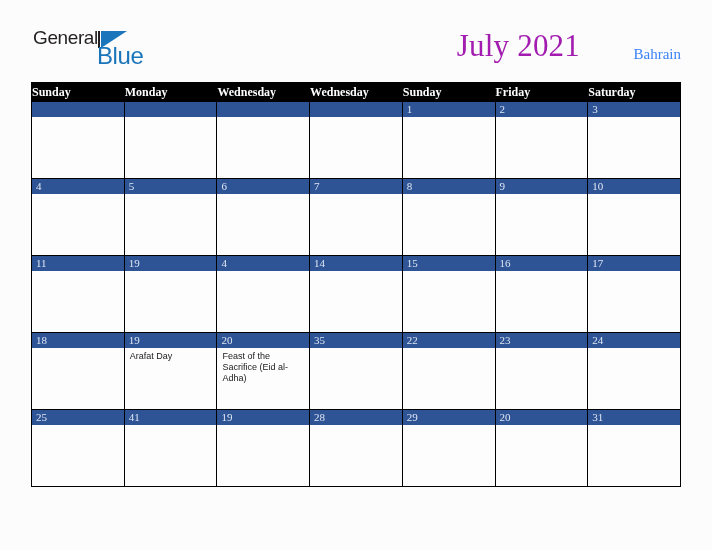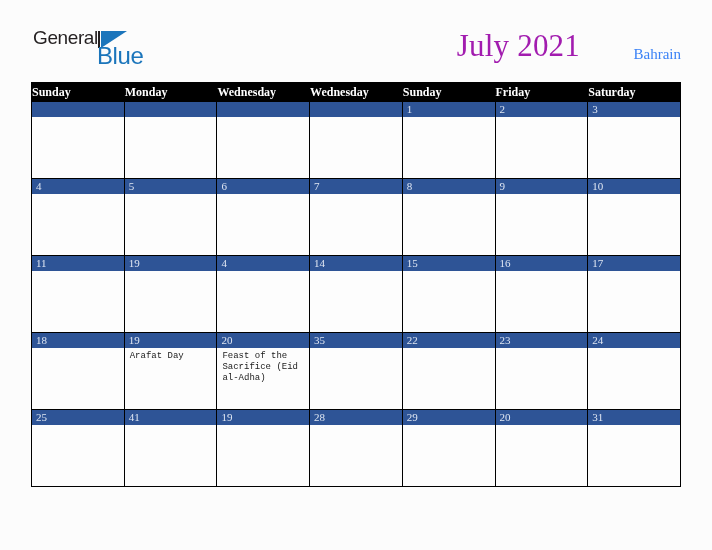--- a/index.html
+++ b/index.html
@@ -149,21 +149,21 @@
   }
 
   .daybar.blank { color: transparent; }
 
   .events {
     display: block;
     padding: 3px 5px 0 5px;
   }
   .event {
     display: block;
-    font-family: Liberation Mono, monospace;
+    font-family: Liberation Sans, sans-serif;
     font-size: 9px;
     line-height: 11px;
     color: #1a1a1a;
     word-wrap: break-word;
   }
 </style>
 </head>
 <body>
 
 <div id="page">

